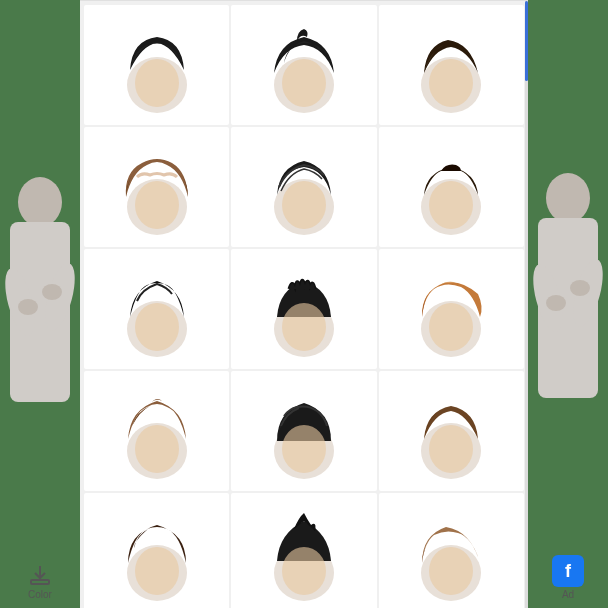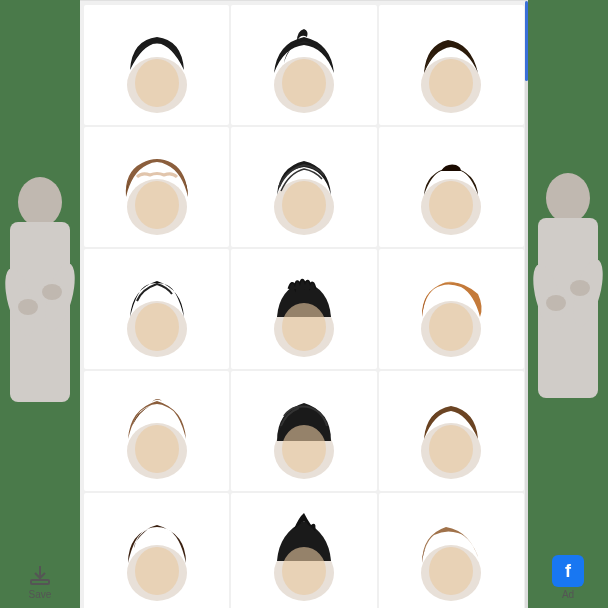--- a/index.html
+++ b/index.html
@@ -139,21 +139,21 @@
 
       <ellipse cx="52" cy="170" rx="10" ry="8" fill="#c0b8b0"></ellipse>
       <ellipse cx="28" cy="185" rx="10" ry="8" fill="#c0b8b0"></ellipse>
     </svg>
   </div>
   <div class="side-save">
     <svg class="save-icon" viewBox="0 0 24 24" fill="none" stroke="#555" stroke-width="2">
       <path d="M12 15V3M7 10l5 5 5-5"></path>
       <rect x="3" y="17" width="18" height="4" rx="1"></rect>
     </svg>
-    <span>Save</span>
+    <span>Color</span>
   </div>
 </div>
 
 <div class="main-panel">
 
   <div class="tab-bar">
     <div class="tab-item active">
       <span>Trendy</span>
     </div>
     <div class="tab-item">

